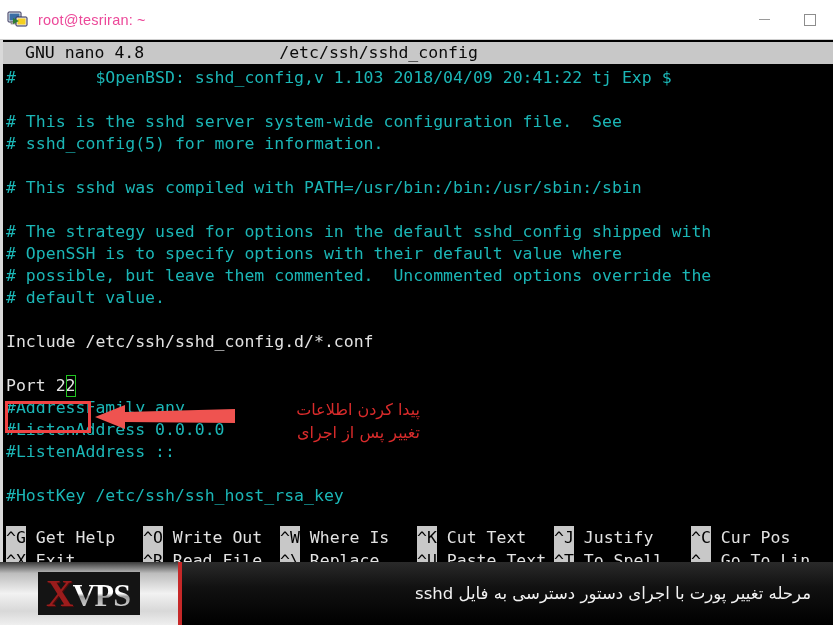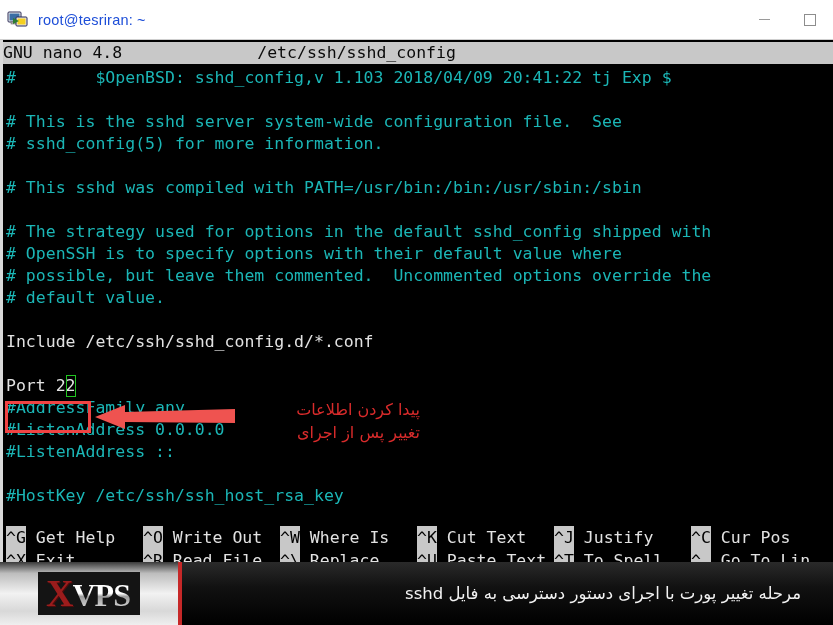--- a/index.html
+++ b/index.html
@@ -18,21 +18,21 @@
     width: 833px; height: 40px;
     background: #ffffff;
     border-bottom: 1px solid #cfcfcf;
     display: flex; align-items: center;
   }
   .title-icon {
     width: 22px; height: 22px; margin-left: 7px; margin-right: 9px;
     position: relative; flex: none;
   }
   .title-text {
-    font-size: 14.5px; color: #1d4ed8;
+    font-size: 14.5px; color: #ec4899;
     letter-spacing: .2px; white-space: nowrap;
   }
   .win-btns { margin-left: auto; display: flex; height: 100%; }
   .win-btn {
     width: 46px; height: 100%;
     display: flex; align-items: center; justify-content: center;
   }
   .win-min-glyph { width: 11px; height: 1px; background: #9a9a9a; }
   .win-max-glyph { width: 12px; height: 12px; border: 1.4px solid #8d8d8d; }
 
@@ -49,21 +49,21 @@
 
   
   .nano-header {
     position: absolute; left: 0; top: 2px;
     width: 830px; height: 22px;
     background: #c8c8c8; color: #0a0a0a;
     font-size: 16.5px; line-height: 22px;
     white-space: pre;
     display: flex;
   }
-  .nh-version { }
+  .nh-version { padding-left: 22px; }
   .nh-file { margin-left: 135px; }
 
   
   .file-body {
     position: absolute; left: 0; top: 27px;
     width: 830px;
     font-size: 16.5px;
     line-height: 22px;
     white-space: pre;
     color: #d0d0d0;
@@ -144,21 +144,21 @@
     font-size: 32px; line-height: 1;
     background: linear-gradient(180deg,#ffffff 0%,#ffffff 45%,#9a9a9a 55%,#e8e8e8 100%);
     -webkit-background-clip: text; background-clip: text;
     color: transparent;
     -webkit-text-fill-color: transparent;
   }
   .banner-right {
     flex: 1; height: 100%;
     background: linear-gradient(180deg,#2a2a2a 0%,#111111 40%,#000000 100%);
     display: flex; align-items: center; justify-content: flex-end;
-    padding-right: 32px;
+    padding-right: 22px;
   }
   .banner-text {
     color: #f2f2f2;
     font-family: "DejaVu Sans", sans-serif;
     font-size: 16.5px;
     direction: rtl; text-align: right;
     white-space: nowrap;
   }
 </style>
 </head>

